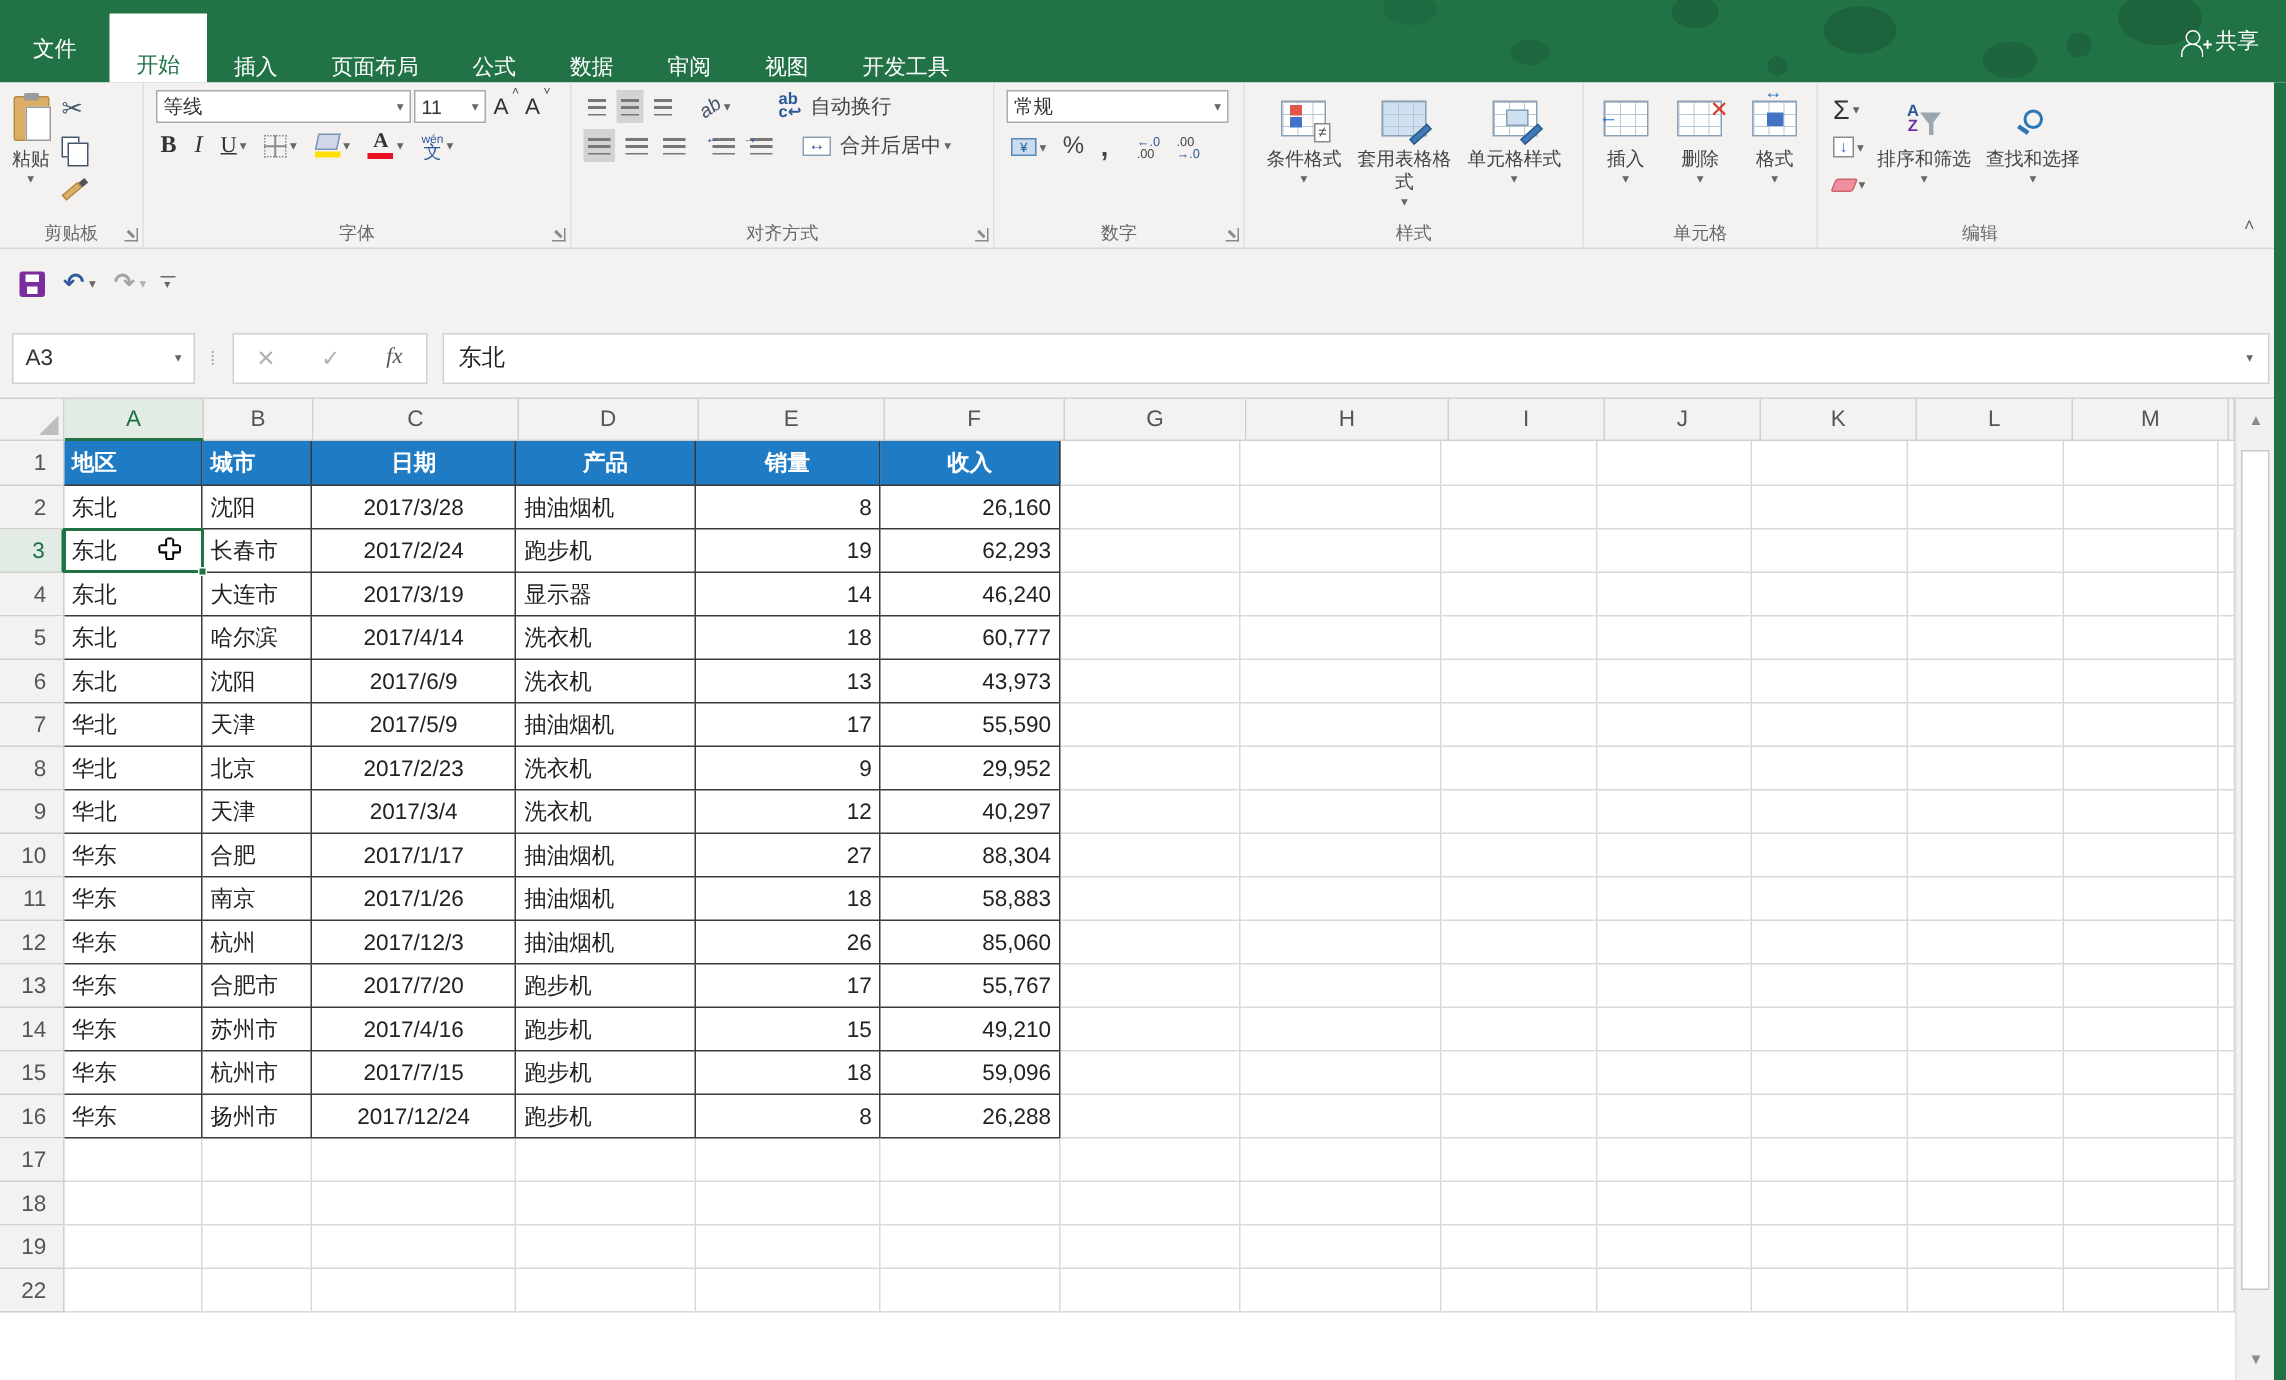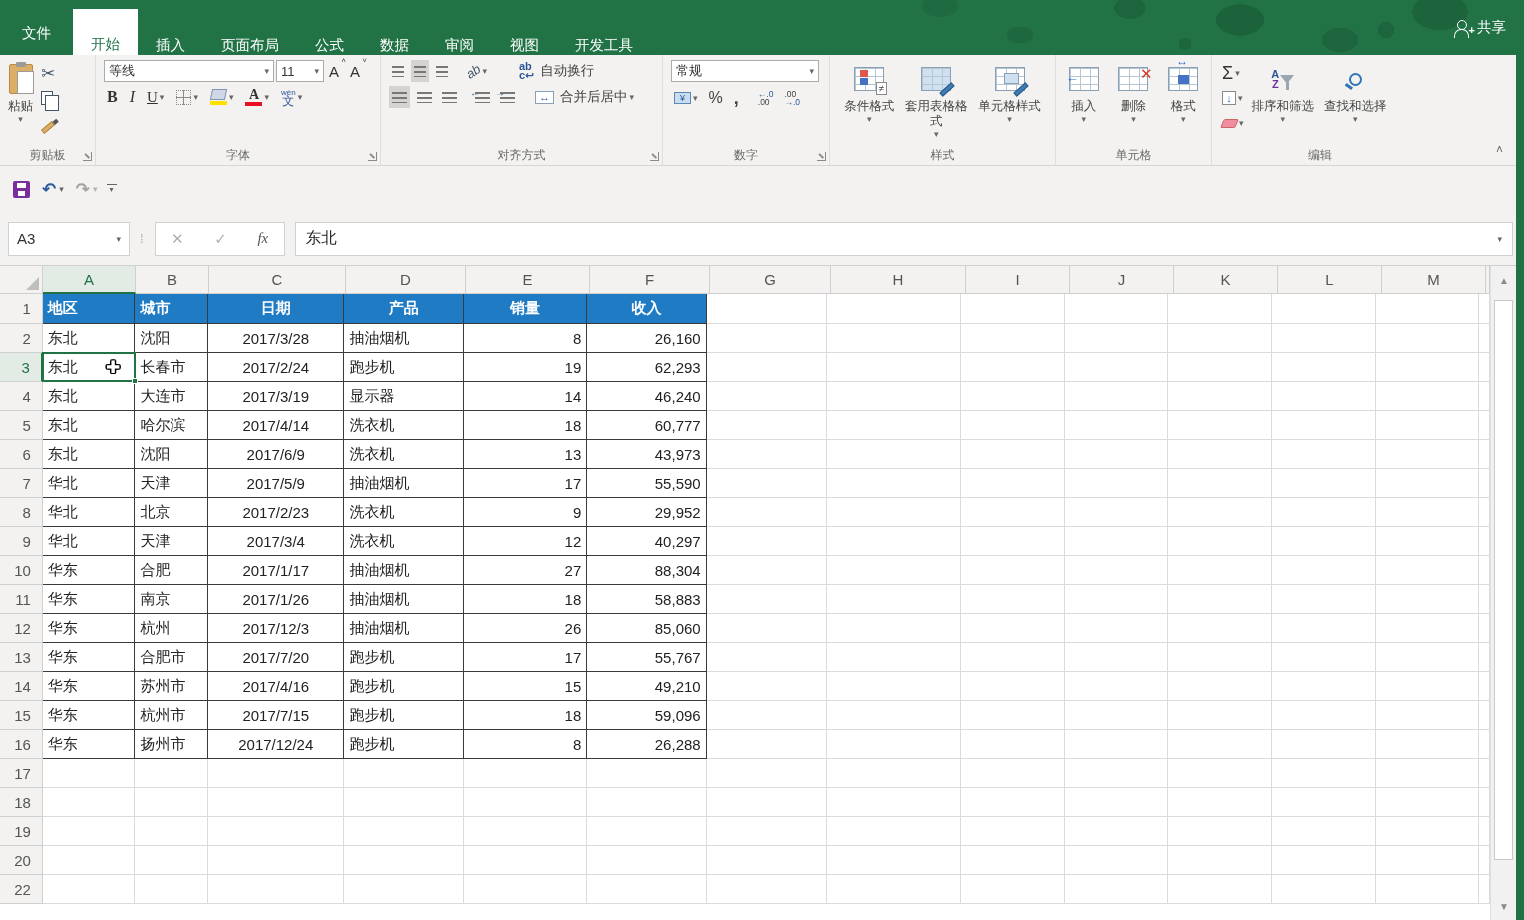--- a/index.html
+++ b/index.html
@@ -835,37 +835,20 @@
         <div class="cell" style="width: 121px;"></div>
         <div class="cell" style="width: 135px;"></div>
         <div class="cell" style="width: 104px;"></div>
         <div class="cell" style="width: 104px;"></div>
         <div class="cell" style="width: 104px;"></div>
         <div class="cell" style="width: 104px;"></div>
         <div class="cell" style="width: 104px;"></div>
         <div class="cell" style="width: 4px;"></div>
       </div>
       <div class="srow2" style="height: 29px;">
-        <div class="rh">20</div>
-        <div class="cell" style="width: 93px;"></div>
-        <div class="cell" style="width: 73px;"></div>
-        <div class="cell" style="width: 137px;"></div>
-        <div class="cell" style="width: 120px;"></div>
-        <div class="cell" style="width: 124px;"></div>
-        <div class="cell" style="width: 120px;"></div>
-        <div class="cell" style="width: 121px;"></div>
-        <div class="cell" style="width: 135px;"></div>
-        <div class="cell" style="width: 104px;"></div>
-        <div class="cell" style="width: 104px;"></div>
-        <div class="cell" style="width: 104px;"></div>
-        <div class="cell" style="width: 104px;"></div>
-        <div class="cell" style="width: 104px;"></div>
-        <div class="cell" style="width: 4px;"></div>
-      </div>
-      <div class="srow2" style="height: 29px;">
         <div class="rh">22</div>
         <div class="cell" style="width: 93px;"></div>
         <div class="cell" style="width: 73px;"></div>
         <div class="cell" style="width: 137px;"></div>
         <div class="cell" style="width: 120px;"></div>
         <div class="cell" style="width: 124px;"></div>
         <div class="cell" style="width: 120px;"></div>
         <div class="cell" style="width: 121px;"></div>
         <div class="cell" style="width: 135px;"></div>
         <div class="cell" style="width: 104px;"></div>

